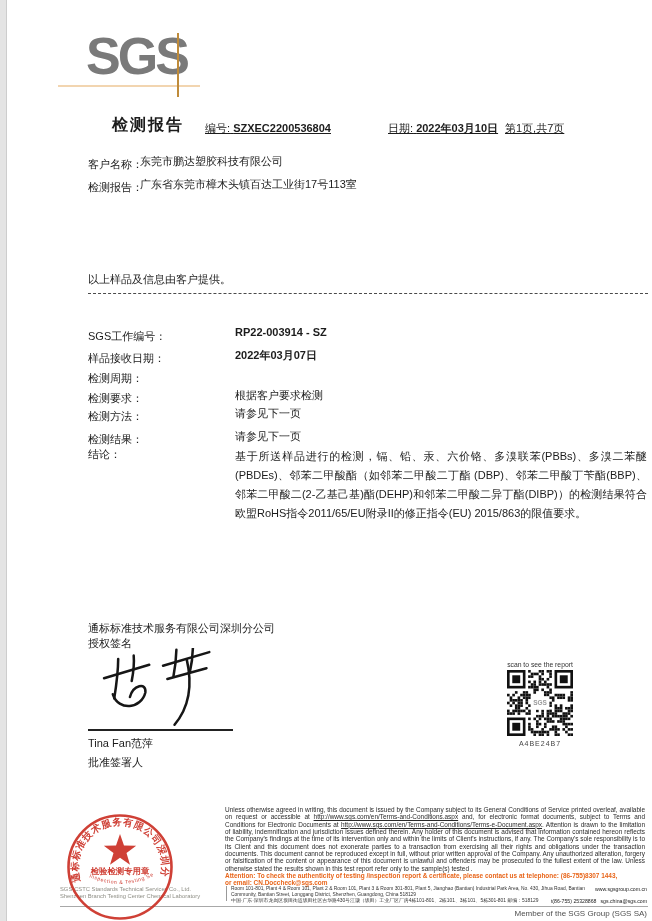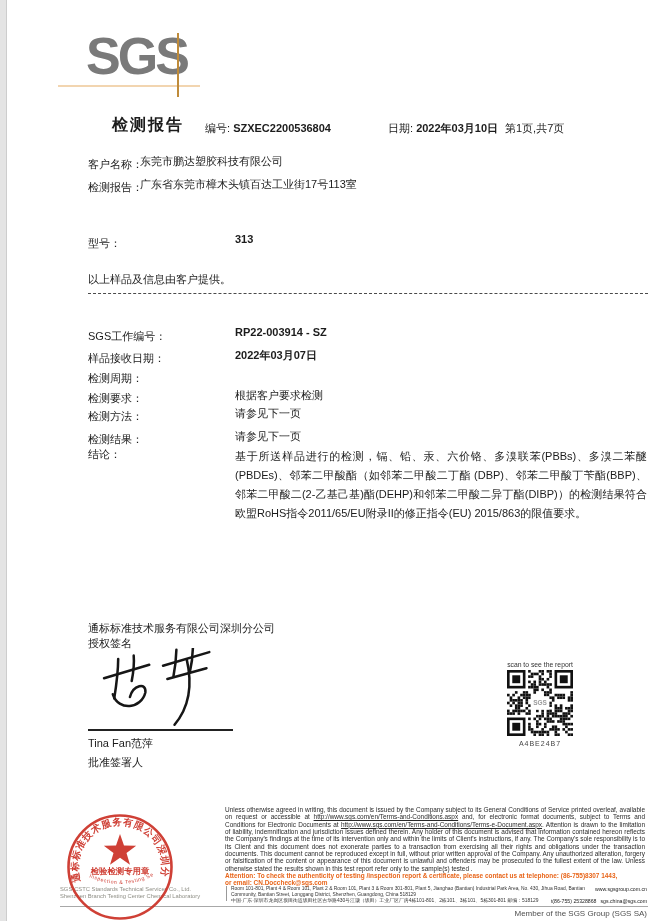--- a/index.html
+++ b/index.html
@@ -6,21 +6,21 @@
   .page{position:relative;width:652px;height:921px;background:#ffffff;overflow:hidden;
         font-family:"Liberation Sans","DejaVu Sans",sans-serif;color:#1c1c1c;}
   .abs{position:absolute;white-space:nowrap;}
   .edge{position:absolute;left:0;top:0;width:6px;height:921px;background:#e4e4e4;border-right:1px solid #cdcdcd;}
   
   .logo-text{position:absolute;left:86px;top:30px;font-size:52px;font-weight:700;color:#7a7a7a;letter-spacing:-3px;line-height:1;}
   .logo-hline{position:absolute;left:58px;top:85px;width:142px;height:2px;background:#f2d5b0;}
   .logo-vline{position:absolute;left:177px;top:33px;width:2px;height:64px;background:#bf8b3a;}
   
   .title{font-size:16px;font-weight:700;letter-spacing:2px;margin-left:24px;}
-  .h-small{font-size:11px;}
+  .h-small{font-size:11px;text-decoration:underline;}
   .b{font-weight:700;}
   .lbl{font-size:11px;}
   .val{position:absolute;font-size:11px;white-space:nowrap;}
   .row{position:absolute;left:88px;width:560px;height:16px;}
   .v52{left:52px;}  .v147{left:147px;}
   .dashes{position:absolute;left:88px;top:293px;width:560px;border-top:1px dashed #4a4a4a;}
   .details .bval{font-weight:700;}
   .para{position:absolute;left:235px;top:447px;width:412px;font-size:11px;line-height:19px;white-space:normal;text-align:justify;}
   
   .sig-underline{position:absolute;left:88px;top:729px;width:145px;height:2px;background:#222;}
@@ -68,24 +68,20 @@
 
   <div class="row" style="top:154px">
     <span class="lbl">客户名称：</span>
     <span class="val v52">东莞市鹏达塑胶科技有限公司</span>
   </div>
   <div class="row" style="top:177px">
     <span class="lbl">检测报告：</span>
     <span class="val v52">广东省东莞市樟木头镇百达工业街17号113室</span>
   </div>
 
-  <div class="row" style="top:233px">
-    <span class="lbl">型号：</span>
-    <span class="val v147 b">313</span>
-  </div>
   <div class="abs lbl" style="left:88px;top:272px">以上样品及信息由客户提供。</div>
 
   <div class="dashes"></div>
 
   <div class="details">
     <div class="row" style="top:326px">
       <span class="lbl">SGS工作编号：</span>
       <span class="val v147 bval">RP22-003914 - SZ</span>
     </div>
     <div class="row" style="top:348px">

